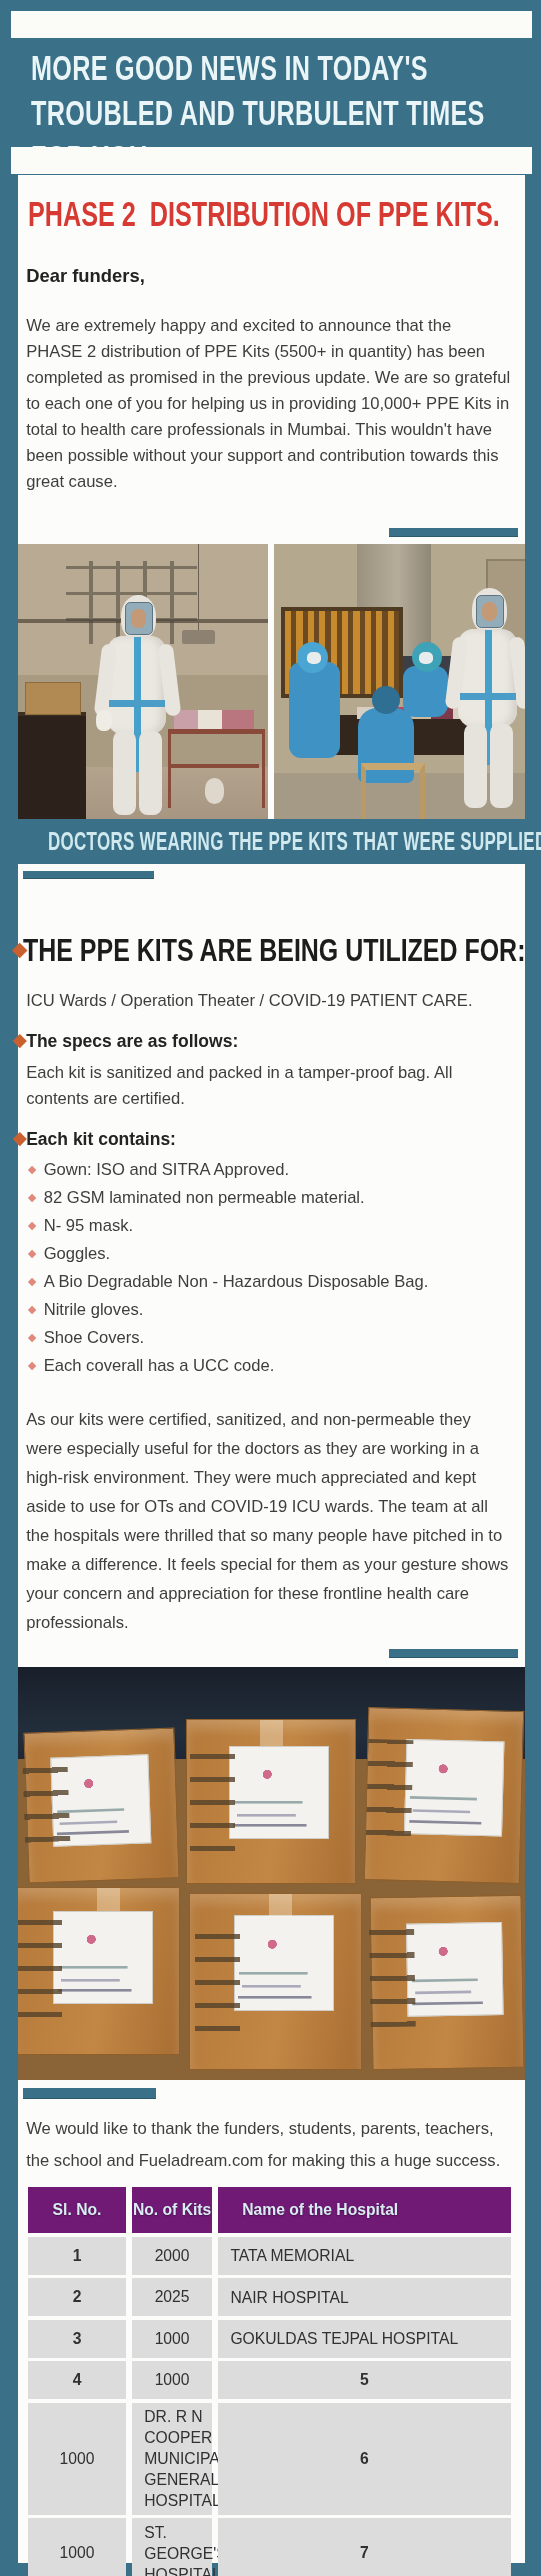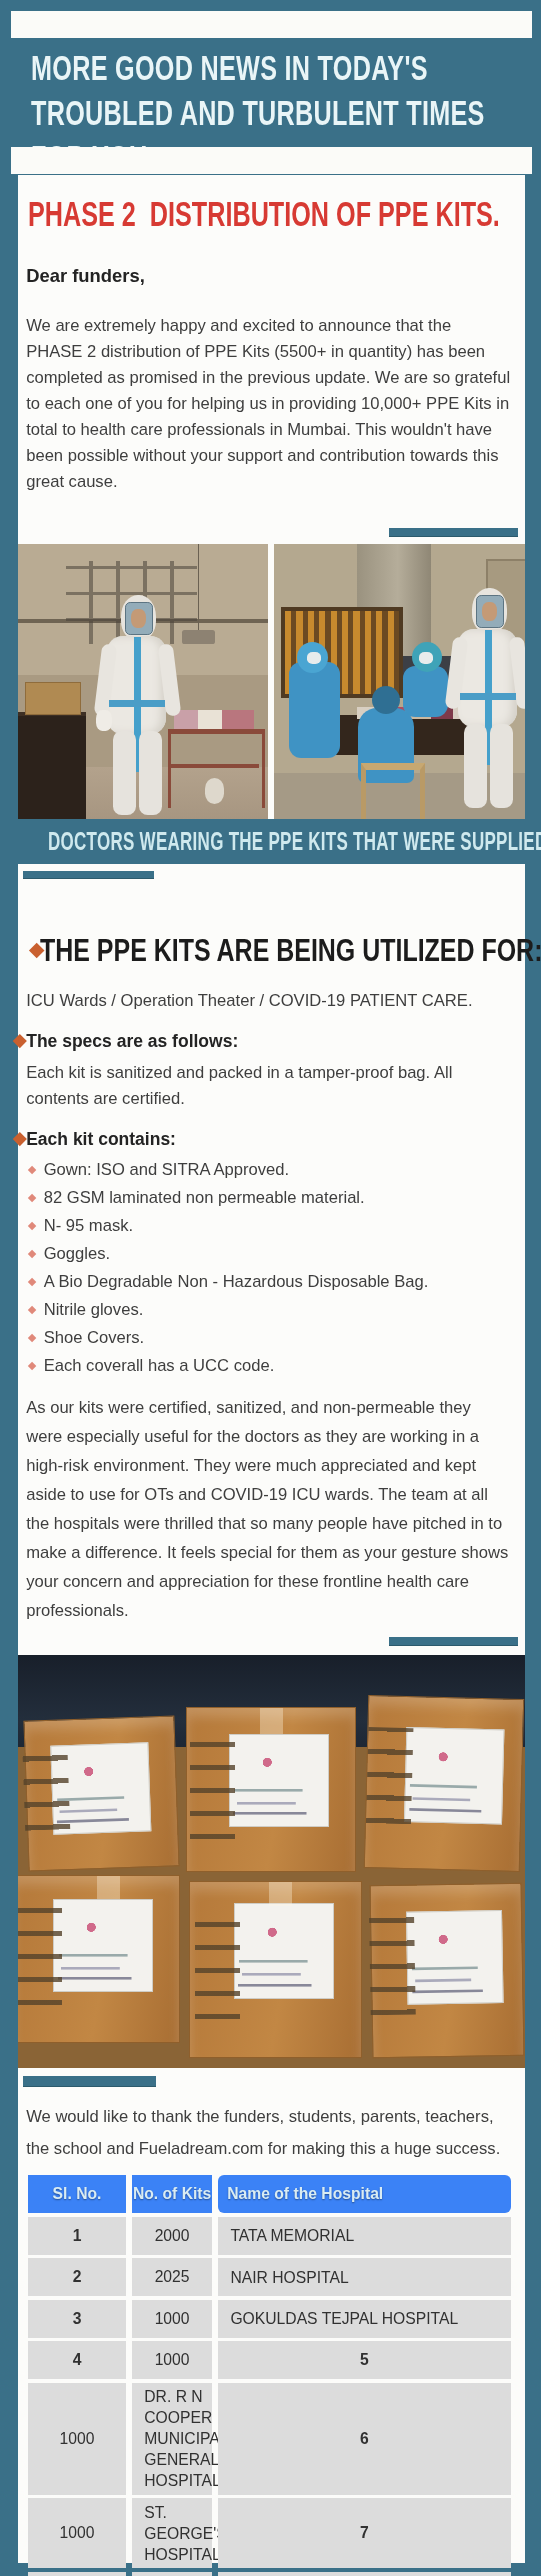--- a/index.html
+++ b/index.html
@@ -10,21 +10,21 @@
   .header-title{position:absolute;left:31px;top:45px;width:490px;}
   .cond{display:inline-block;font-weight:bold;transform-origin:0 0;white-space:nowrap;}
   .title-inner{width:682px;font-size:35px;line-height:45px;color:#e9f5f7;
         transform:scaleX(0.72);white-space:normal;letter-spacing:0.4px;}
   .card{position:absolute;left:17.5px;top:175px;width:507px;height:2388px;background:#fcfcfa;}
   .red-heading{margin:15.7px 0 0 10.5px;font-size:35px;line-height:45px;color:#d73a33;}
   .red-heading .cond{transform:scaleX(0.72);white-space:pre;}
   .salutation{margin:28px 0 0 8.7px;font-size:18.4px;line-height:23px;font-weight:bold;color:#232323;}
   .p{margin:0 14px 0 8.7px;font-size:16.6px;color:#3e3e3e;}
   .p-intro{margin-top:26px;line-height:26px;}
-  .p-closing{margin-top:13px;line-height:29px;}
+  .p-closing{margin-top:25px;line-height:29px;}
   .p-thanks{margin-top:14px;line-height:32px;}
   .accent{height:7.9px;background:#3a7088;border-bottom:1.7px solid #2c5a6c;}
   .accent-r{width:129px;margin:33px 7px 0 auto;}
   .accent-r2{width:129px;margin:12.2px 7px 0 auto;}
   .accent-l{width:131px;margin:7px 0 0 5.2px;}
   .accent-l2{width:133px;height:9.6px;margin:8.7px 0 0 5.2px;}
   .photos{margin-top:7px;display:flex;gap:5.2px;height:275px;}
   .photo{flex:1;position:relative;overflow:hidden;background:#b9ab93;}
   .abs{position:absolute;}
   
@@ -67,21 +67,21 @@
   .papers{left:83px;top:163px;width:114px;height:12.2px;
      background:linear-gradient(90deg,#d8cfc2 0 26px,#b04a5e 26px 48px,#cbb9a0 48px 74px,#7e3a4a 74px 96px,#d8cfc2 96px 114px);}
   .bfig{background:#3f93c4;border-radius:12.2px;}
   .bhood{background:#4aa5d2;border-radius:50%;}
   .bmask{background:#e8ecec;border-radius:40%;}
   .chair{left:87px;top:219px;width:54px;height:51px;border-left:5.2px solid #b99a66;border-right:5.2px solid #b99a66;border-top:7px solid #c7a871;}
   .floorR{left:0;right:0;top:229px;bottom:0;background:#a59a86;}
   
   .caption{height:45px;background:#3a7088;display:flex;align-items:center;padding-left:30px;}
   .caption .cond{font-size:25px;color:#cfe9ee;transform:scaleX(0.68);letter-spacing:0.4px;}
-  .section-head{margin:51px 0 0 22px;position:relative;}
+  .section-head{margin:51px 0 0 5px;position:relative;}
   .section-head .cond{font-size:32px;line-height:40px;color:#1c1c1c;transform:scaleX(0.78);}
   .diamond{position:absolute;width:9.6px;height:9.6px;background:#c9602f;transform:rotate(45deg);}
   .d-big{left:-8.7px;top:15px;width:11.4px;height:11.4px;}
   .sub{margin:17.5px 0 0 8.7px;position:relative;font-size:17.5px;line-height:23px;font-weight:bold;color:#232323;}
   .sub .diamond{left:-11.4px;top:6.1px;}
   .p-inline{margin-top:19px;line-height:23px;}
   .p-specs{margin-top:7px;line-height:26px;}
   .kit-list{list-style:none;margin:5.2px 0 0 8.7px;padding:0;}
   .kit-list li{position:relative;padding-left:17.5px;font-size:16.6px;line-height:28px;color:#3e3e3e;}
   .bullet{position:absolute;left:2.6px;top:11.4px;width:6.1px;height:6.1px;background:#e0897a;transform:rotate(45deg);}
@@ -94,22 +94,22 @@
       background-image:
         radial-gradient(circle 7.9px at 38% 30%, #d06a8a 0 55%, transparent 60%),
         linear-gradient(#9aa 0 0),linear-gradient(#aab 0 0),linear-gradient(#889 0 0);
       background-repeat:no-repeat;
       background-size:100% 100%,70% 2.6px,60% 2.6px,75% 2.6px;
       background-position:0 0,15% 62%,18% 76%,15% 88%;}
   .print{position:absolute;background:repeating-linear-gradient(0deg,#54422a 0 5.2px,transparent 5.2px 23px);opacity:.8;width:45px;}
   .tape{position:absolute;width:23px;background:rgba(255,245,225,.35);}
   
   .tbl{margin:10.5px 14px 0 10.5px;display:grid;grid-template-columns:98px 80px 1fr;gap:3.5px 6.1px;font-size:15.7px;}
-  .th{background:#3b82f6;color:#d9ecf3;font-weight:bold;height:38px;display:flex;align-items:center;justify-content:center;text-shadow:0 0.9px 1.7px rgba(0,0,0,.4);}
-  .th-name{justify-content:flex-start;padding-left:9px;border-radius:6px;}
+  .th{background:#701a75;color:#d9ecf3;font-weight:bold;height:46px;display:flex;align-items:center;justify-content:center;text-shadow:0 0.9px 1.7px rgba(0,0,0,.4);}
+  .th-name{justify-content:flex-start;padding-left:24px;}
   .td{background:#dcdcdc;color:#313131;min-height:31px;display:flex;align-items:center;justify-content:center;padding:3.5px 0;}
   .td-sl{font-weight:bold;}
   .td-name{justify-content:flex-start;padding-left:12.2px;line-height:21px;}
 </style>
 </head>
 <body>
 
 <div class="page">
 
   <div class="white-strip strip-top"></div>

